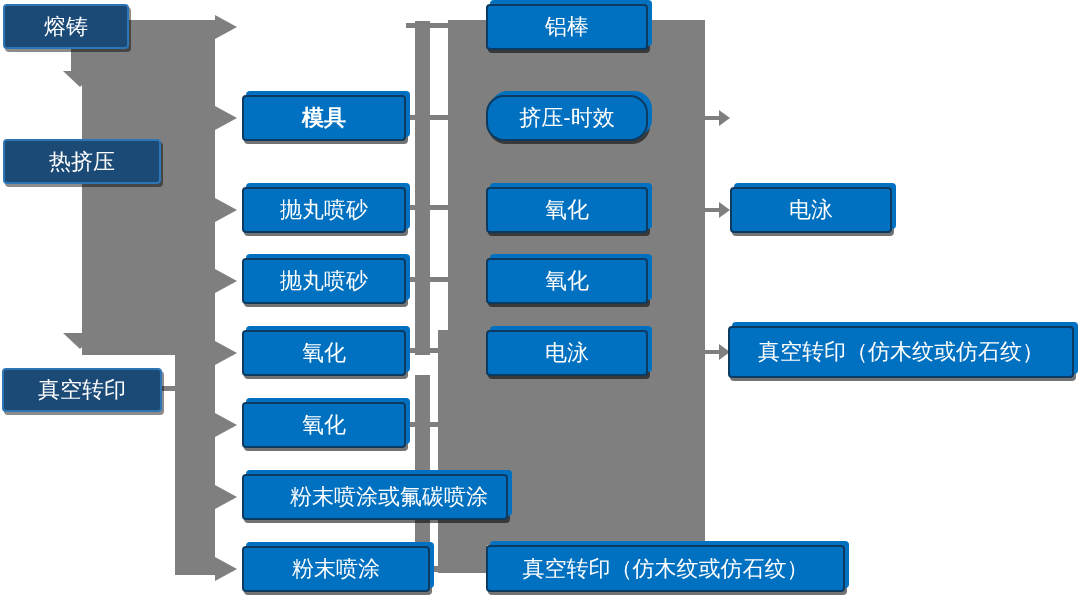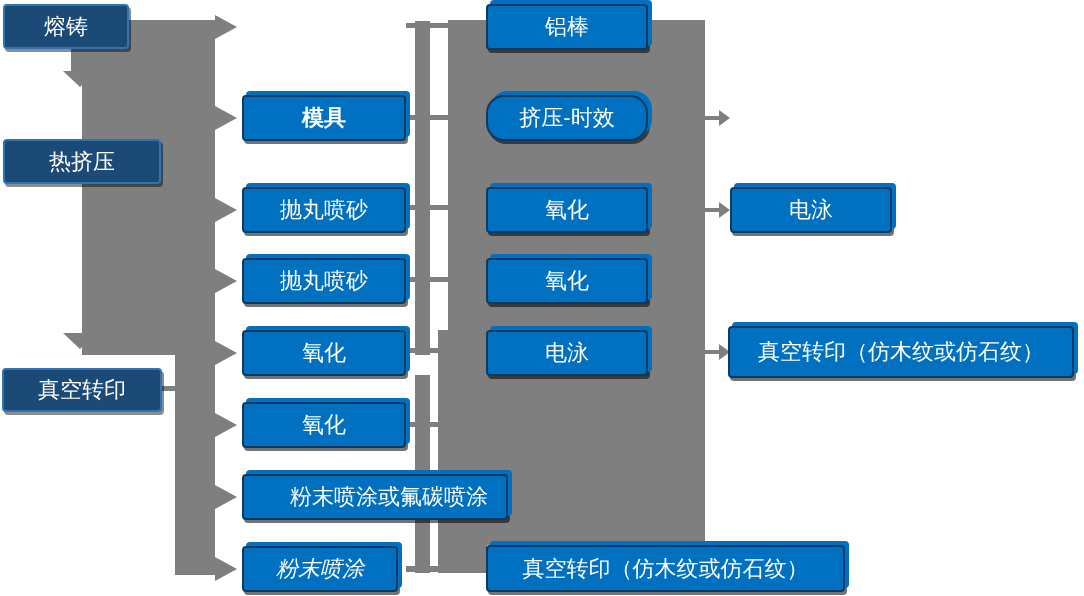--- a/index.html
+++ b/index.html
@@ -91,21 +91,21 @@
   <div class="box dark" style="left:3px;top:4px;width:126px;height:45px;">熔铸</div>
   <div class="box dark" style="left:3px;top:95px;width:158px;height:45px;margin-top:44px;">热挤压</div>
   <div class="box dark" style="left:2px;top:368px;width:160px;height:44px;">真空转印</div>
 
   <div class="box bright" style="left:242px;top:95px;width:164px;height:46px;font-weight:bold;">模具</div>
   <div class="box bright" style="left:242px;top:187px;width:164px;height:46px;">抛丸喷砂</div>
   <div class="box bright" style="left:242px;top:258px;width:164px;height:46px;">抛丸喷砂</div>
   <div class="box bright" style="left:242px;top:330px;width:164px;height:46px;">氧化</div>
   <div class="box bright" style="left:242px;top:402px;width:164px;height:46px;">氧化</div>
   <div class="box bright" style="left:242px;top:474px;width:266px;height:46px;padding-left:28px;">粉末喷涂或氟碳喷涂</div>
-  <div class="box bright" style="left:242px;top:546px;width:156px;height:46px;font-style:italic;">粉末喷涂</div>
+  <div class="box bright" style="left:242px;top:546px;width:188px;height:46px;">粉末喷涂</div>
 
   <div class="box bright" style="left:486px;top:4px;width:162px;height:46px;">铝棒</div>
   <div class="box bright" style="left:486px;top:95px;width:162px;height:46px;border-radius:18px;">挤压-时效</div>
   <div class="box bright" style="left:486px;top:187px;width:162px;height:46px;">氧化</div>
   <div class="box bright" style="left:486px;top:258px;width:162px;height:46px;">氧化</div>
   <div class="box bright" style="left:486px;top:330px;width:162px;height:46px;">电泳</div>
   <div class="box bright" style="left:486px;top:545px;width:359px;height:47px;">真空转印（仿木纹或仿石纹）</div>
 
   <div class="box bright" style="left:730px;top:187px;width:162px;height:46px;">电泳</div>
   <div class="box bright" style="left:728px;top:326px;width:346px;height:52px;">真空转印（仿木纹或仿石纹）</div>

